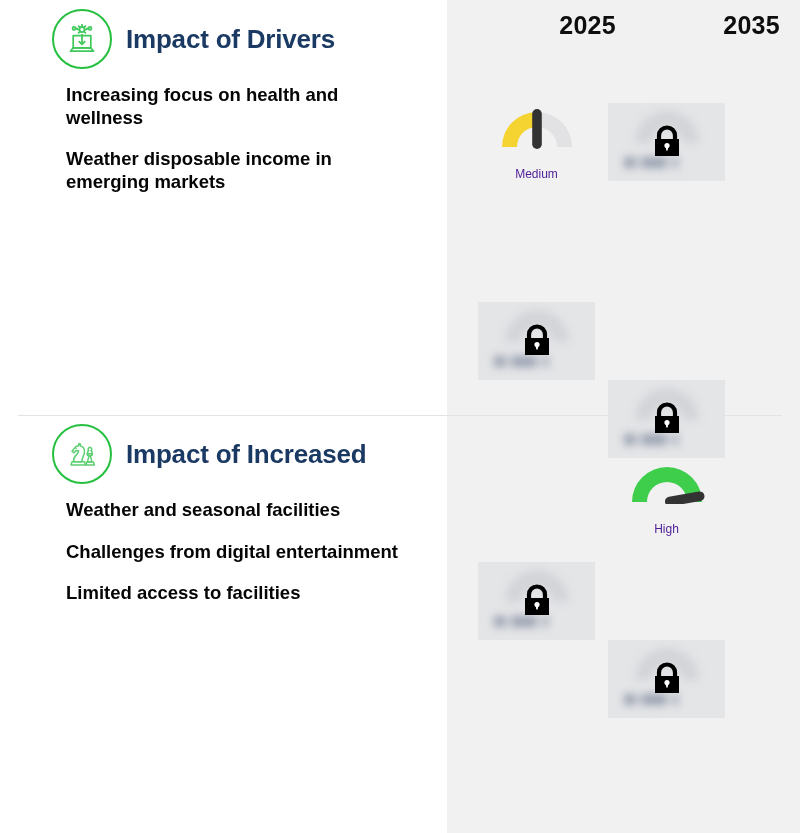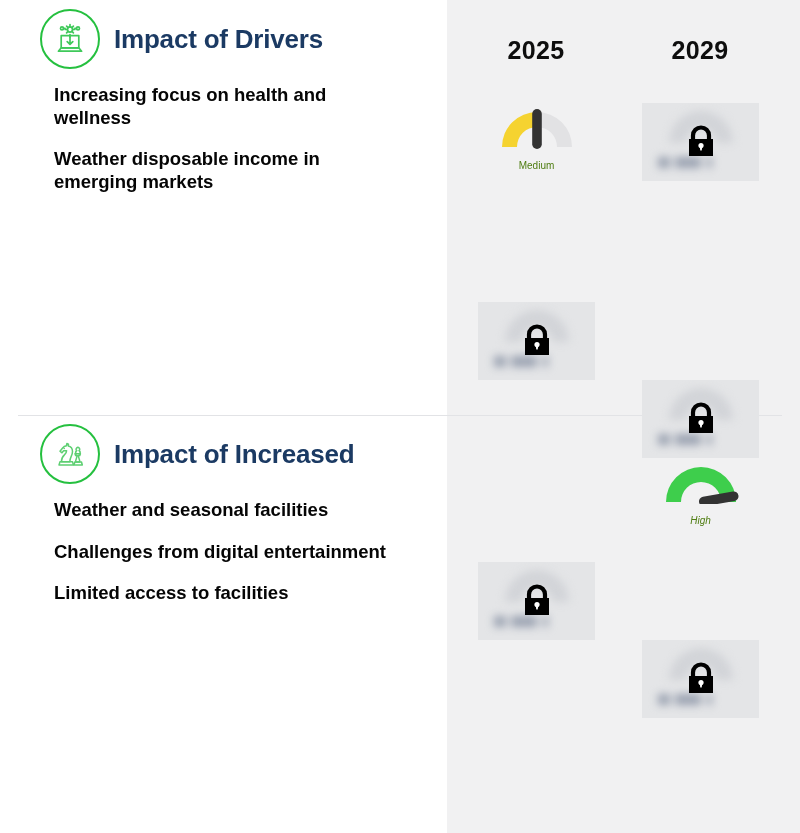--- a/index.html
+++ b/index.html
@@ -39,21 +39,21 @@
     left: 18px;
     top: 415px;
     width: 764px;
     height: 1px;
     background: #e2e3e6;
   }
 
   
   .left-col {
     position: absolute;
-    left: 4px;
+    left: 16px;
     top: 0;
     width: 447px;
     height: 833px;
   }
 
   .section {
     position: absolute;
     left: 0;
     width: 447px;
   }
@@ -100,23 +100,23 @@
     font-weight: bold;
     color: #050505;
     line-height: 1.22;
     margin-bottom: 19px;
     max-width: 352px;
   }
 
   
   .year-head {
     position: absolute;
-    top: 36px;
+    top: 11px;
     width: 160px;
-    text-align: center;
+    text-align: right;
     font-size: 25px;
     font-weight: bold;
     color: #0e0e0e;
     letter-spacing: 0.3px;
   }
   .year-head.y2025 { left: 456px; }
   .year-head.y2029 { left: 620px; }
 
   
   .cell {
@@ -132,23 +132,23 @@
     align-items: center;
     justify-content: flex-start;
   }
   .gauge-wrap {
     width: 82px;
     height: 46px;
     position: relative;
   }
   .gauge-wrap svg { display: block; }
   .gauge-label {
-    margin-top: 11px;
-    font-size: 10px;
-    color: #4d7c0f;
+    margin-top: 18px;
+    font-size: 12px;
+    color: #4c1d95;
     font-family: "Liberation Sans", sans-serif;
   }
 
   
   .locked-cell {
     background: #e4e5e7;
     position: relative;
     overflow: hidden;
   }
   .locked-blur {
@@ -198,36 +198,36 @@
     left: 50%;
     top: 50%;
     transform: translate(-50%, -50%);
     width: 34px;
     height: 38px;
   }
   .lock-icon svg { display: block; }
 
   
   .col-2025 { left: 478px; }
-  .col-2029 { left: 642px; font-style: italic; }
+  .col-2029 { left: 608px; }
   .row-1 { top: 103px; }
   .row-2 { top: 224px; }
   .row-3 { top: 328px; }
   .row-4 { top: 458px; }
 </style>
 </head>
 <body>
 
 <div class="board">
 
   <div class="right-panel"></div>
   <div class="section-divider"></div>
 
   <div class="year-head y2025">2025</div>
-  <div class="year-head y2029">2029</div>
+  <div class="year-head y2029">2035</div>
 
   <div class="left-col">
 
     <div class="section drivers">
       <div class="section-head">
         <div class="head-icon">
           <svg width="36" height="36" viewBox="0 0 36 36" fill="none" stroke="#3fc95a" stroke-width="1.7" stroke-linecap="round" stroke-linejoin="round">
             <circle cx="18" cy="8.5" r="2.6"></circle>
             <path d="M18 5.9V3.6M18 13.7v2.2M15.4 8.5h-2.2M20.6 8.5h2.2M16.1 6.6 14.6 5.1M19.9 6.6l1.5-1.5M16.1 10.4l-1.5 1.5M19.9 10.4l1.5 1.5"></path>
             <circle cx="10" cy="7.4" r="1.5"></circle>

